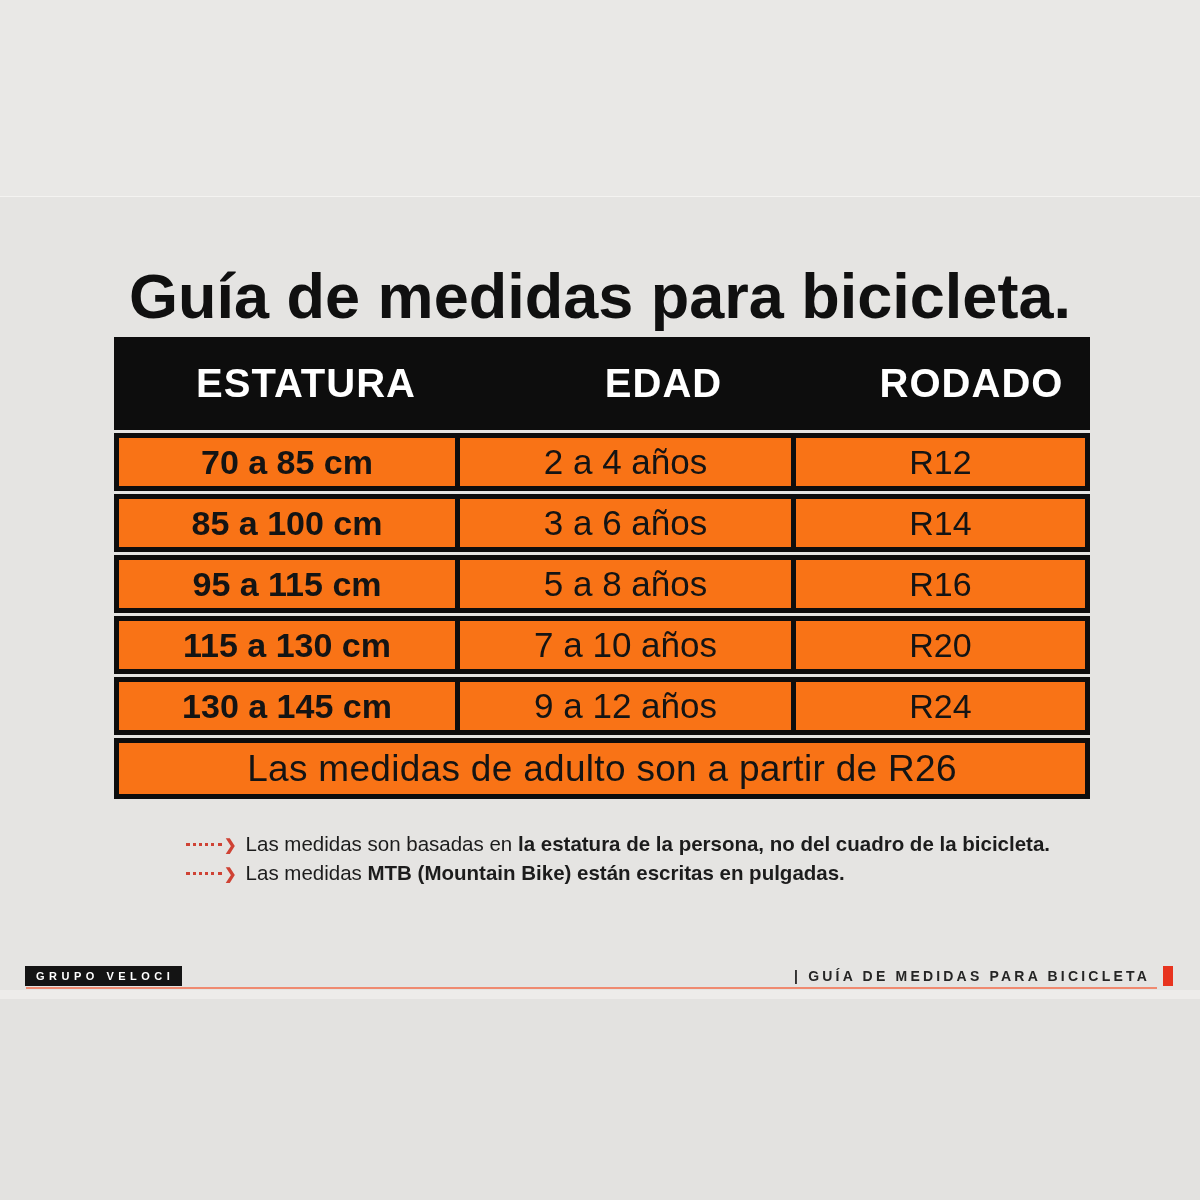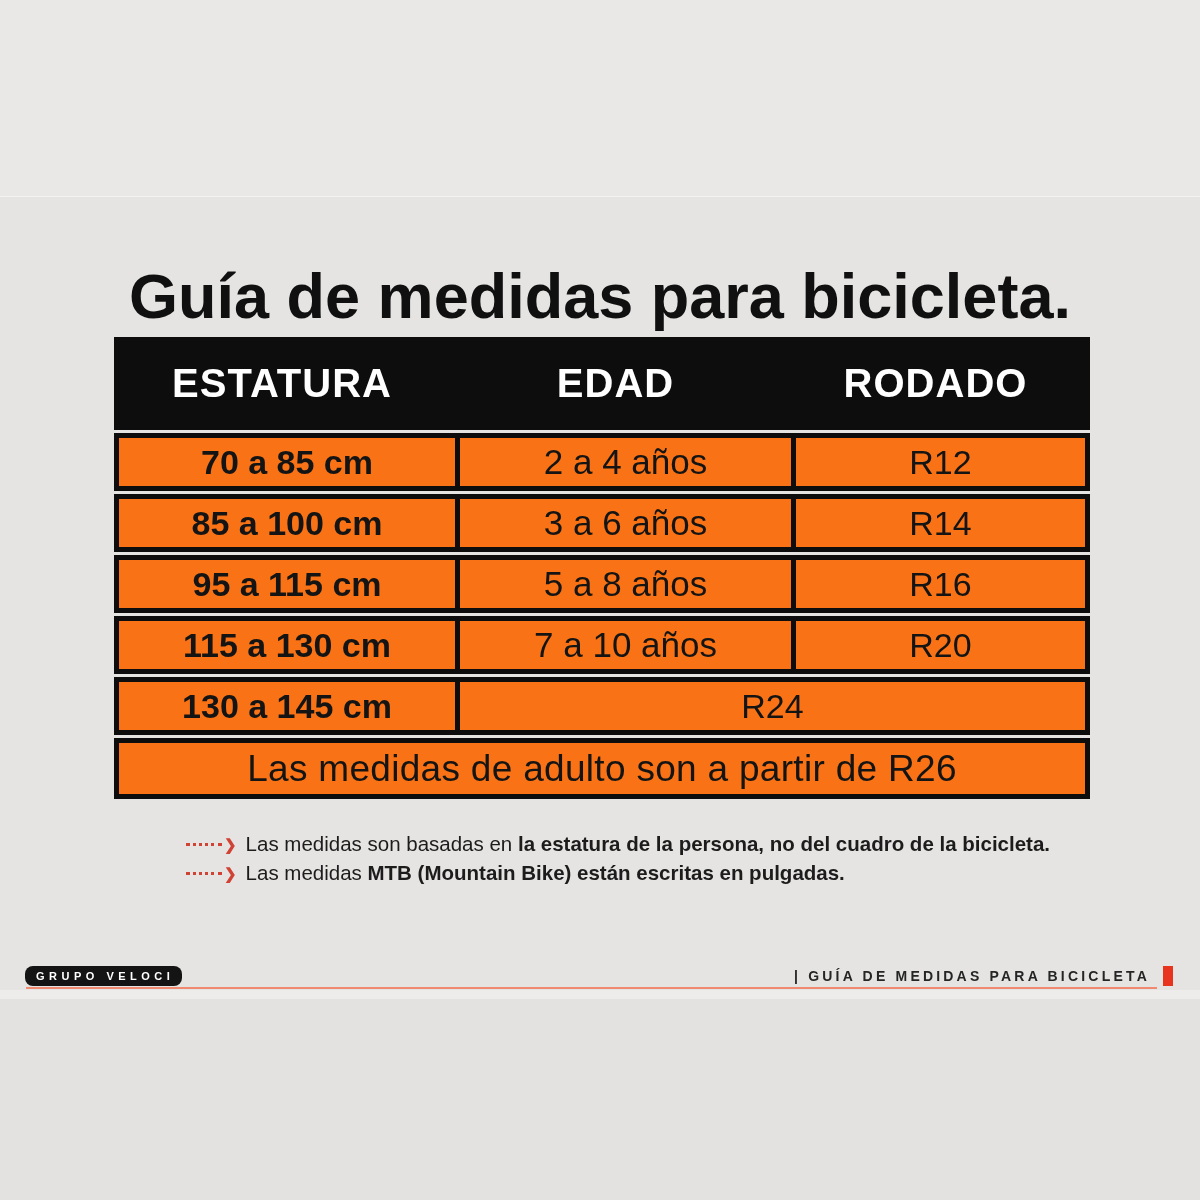--- a/index.html
+++ b/index.html
@@ -57,20 +57,21 @@
     height: 93px;
     background: #0d0d0d;
     align-items: center;
   }
   .thead .hcell {
     color: #ffffff;
     font-size: 40px;
     font-weight: 800;
     letter-spacing: 1px;
     text-align: center;
+    padding-left: 24px;
   }
 
   .trow {
     display: flex;
     margin-top: 3px;
     border: 5px solid #0d0d0d;
     background: #f97316;
     height: 48px;
     align-items: stretch;
   }
@@ -133,21 +134,20 @@
   .brand-badge {
     position: absolute;
     left: 25px; top: 966px;
     background: #141414;
     color: #ffffff;
     font-size: 11px;
     font-weight: 700;
     letter-spacing: 4.5px;
     padding: 4px 8px 4px 11px;
     white-space: nowrap;
-    border-radius: 8px;
   }
   .footer-line {
     position: absolute;
     left: 26px; top: 987px;
     width: 1131px;
     height: 2px;
     background: #ef8a70;
   }
   .footer-caption {
     position: absolute;
@@ -208,20 +208,21 @@
     </div>
 
     <div class="trow">
       <div class="cell estatura col-estatura">115 a 130 cm</div>
       <div class="cell edad col-edad">7 a 10 años</div>
       <div class="cell rodado col-rodado">R20</div>
     </div>
 
     <div class="trow">
       <div class="cell estatura col-estatura">130 a 145 cm</div>
+      <div class="cell edad col-edad">9 a 12 años</div>
       <div class="cell rodado col-rodado">R24</div>
     </div>
 
     <div class="trow adult">
       <div class="cell">Las medidas de adulto son a partir de R26</div>
     </div>
 
   </div>
 
   <div class="notes">

